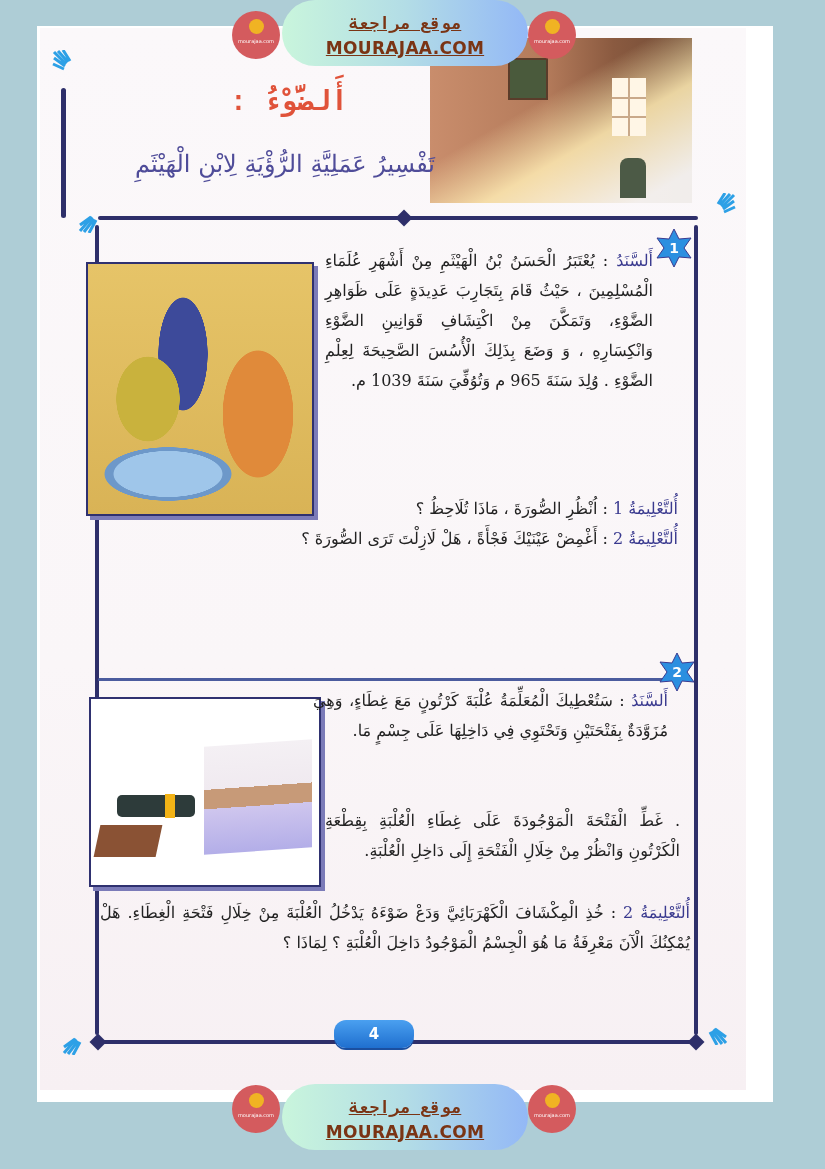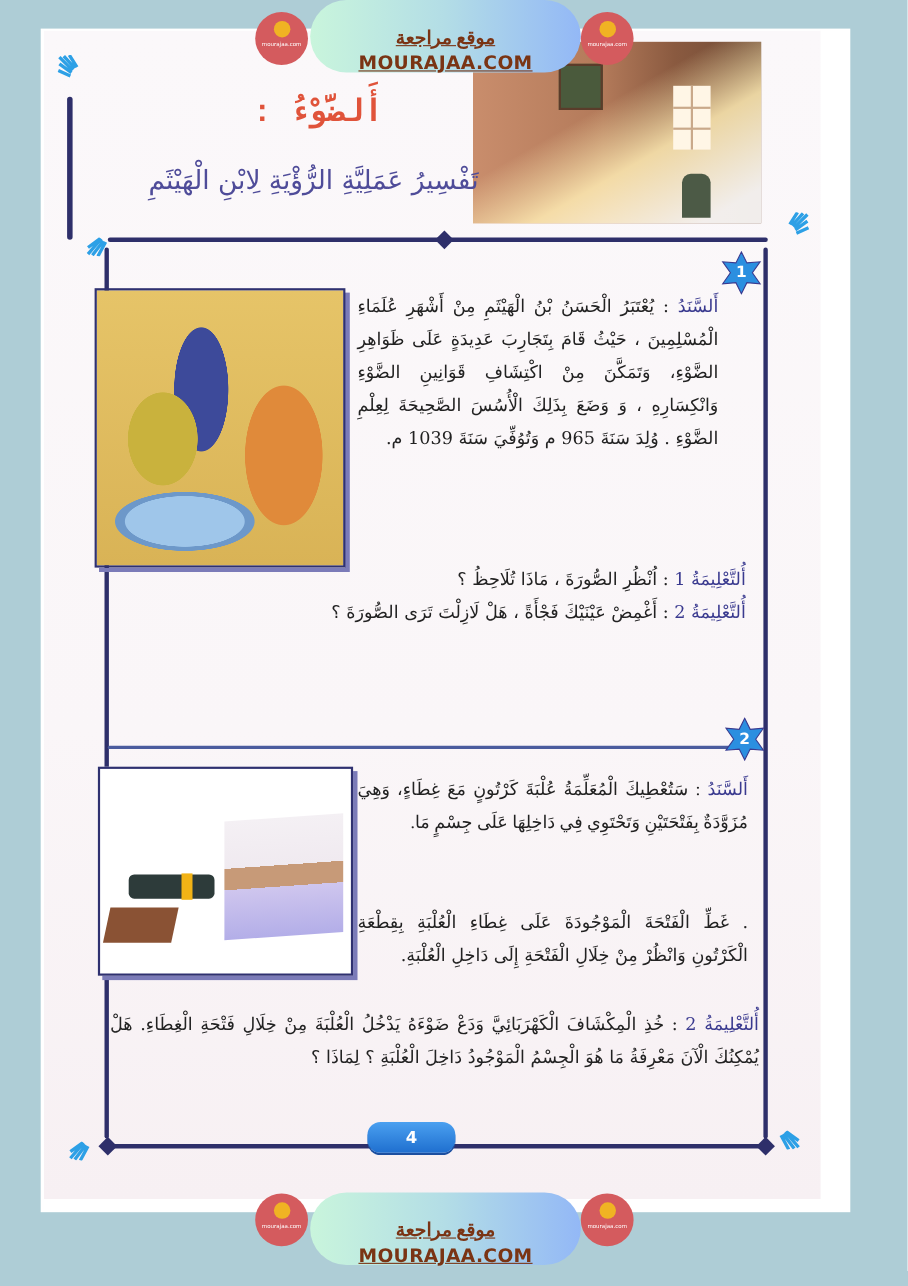--- a/index.html
+++ b/index.html
@@ -19,22 +19,22 @@
   
   .banner {
     position:absolute; left:282px; width:246px; height:66px;
     border-radius:33px;
     background:linear-gradient(90deg,#c9f5dc 0%,#b3dde6 50%,#93b8f6 100%);
     text-align:center; z-index:10;
   }
   .banner.top { top:0px; }
   .banner.bottom { top:1084px; }
   .banner .ar {
-    display:block; font-family:Liberation Serif, serif; font-weight:bold;
-    color:#7a3414; font-size:17px; text-decoration:underline; margin-top:24px; line-height:22px;
+    display:block; font-family:Liberation Mono, monospace; font-weight:bold;
+    color:#7a3414; font-size:17px; text-decoration:underline; margin-top:14px; line-height:22px;
     direction:rtl;
   }
   .banner .en {
     display:block; font-family:"DejaVu Sans", sans-serif; font-weight:bold;
     color:#7a3414; font-size:17px; text-decoration:underline; line-height:24px; letter-spacing:0.3px;
   }
   .badge {
     position:absolute; width:48px; height:48px; border-radius:50%;
     background:#d45b5e; z-index:11; text-align:center;
   }
@@ -74,21 +74,21 @@
   .fan { position:absolute; width:26px; height:30px; }
   .star {
     position:absolute; width:40px; height:40px; color:#fff; font-weight:bold; font-size:14px;
     display:flex; align-items:center; justify-content:center;
   }
   .star svg { position:absolute; left:0; top:0; }
   .star span { position:relative; z-index:1; }
   
   .txt-block {
     position:absolute; direction:rtl; text-align:justify; color:#222;
-    font-family:"DejaVu Serif", serif; font-size:16px; line-height:30px;margin-top:18px;
+    font-family:"DejaVu Serif", serif; font-size:16px; line-height:30px;
   }
   .lbl { color:#3a3a8f; }
   .pic { position:absolute; border:2px solid #2f3170; box-shadow:4px 4px 0 #7b7bb8; }
   .pic1 {
     left:86px; top:262px; width:224px; height:250px;
     background:
       radial-gradient(ellipse 90px 38px at 80px 210px,#9fc6ea 0 60%,#6d98c9 61% 70%, transparent 71%),
       radial-gradient(ellipse 50px 90px at 170px 150px,#e08a3a 0 70%, transparent 71%),
       radial-gradient(ellipse 45px 60px at 60px 135px,#c9b23d 0 70%, transparent 71%),
       radial-gradient(ellipse 35px 80px at 95px 90px,#3d4a9a 0 70%, transparent 71%),
@@ -185,21 +185,21 @@
       <polygon points="20,1 25,11 37,10 30,20 37,30 25,29 20,39 15,29 3,30 10,20 3,10 15,11" fill="#2b8fe0" stroke="#3a3a8f" stroke-width="1"></polygon>
     </svg>
   <span>2</span>
 </div>
 <div class="pic pic2">
   <div class="box"></div>
   <div class="torch"></div>
   <div class="card"></div>
 </div>
 
-<div class="txt-block" style="left:325px;top:686px;width:355px;font-family:Liberation Serif, serif;">
+<div class="txt-block" style="left:313px;top:686px;width:355px;">
   <span class="lbl">أَلسَّنَدُ</span>
   <span>: سَتُعْطِيكَ الْمُعَلِّمَةُ عُلْبَةَ كَرْتُونٍ مَعَ غِطَاءٍ، وَهِيَ مُزَوَّدَةٌ بِفَتْحَتَيْنِ وَتَحْتَوِي فِي دَاخِلِهَا عَلَى جِسْمٍ مَا.</span>
 </div>
 <div class="txt-block" style="left:325px;top:806px;width:355px;">. غَطِّ الْفَتْحَةَ الْمَوْجُودَةَ عَلَى غِطَاءِ الْعُلْبَةِ بِقِطْعَةِ الْكَرْتُونِ وَانْظُرْ مِنْ خِلَالِ الْفَتْحَةِ إِلَى دَاخِلِ الْعُلْبَةِ.</div>
 
 <div class="txt-block" style="left:100px;top:898px;width:590px;">
   <div><span class="lbl">أُلتَّعْلِيمَةُ 2</span> <span>: خُذِ الْمِكْشَافَ الْكَهْرَبَائِيَّ وَدَعْ ضَوْءَهُ يَدْخُلُ الْعُلْبَةَ مِنْ خِلَالِ فَتْحَةِ الْغِطَاءِ. هَلْ يُمْكِنُكَ الْآنَ مَعْرِفَةُ مَا هُوَ الْجِسْمُ الْمَوْجُودُ دَاخِلَ الْعُلْبَةِ ؟ لِمَاذَا ؟</span></div>
 </div>
 
 <div class="pagenum">4</div>

